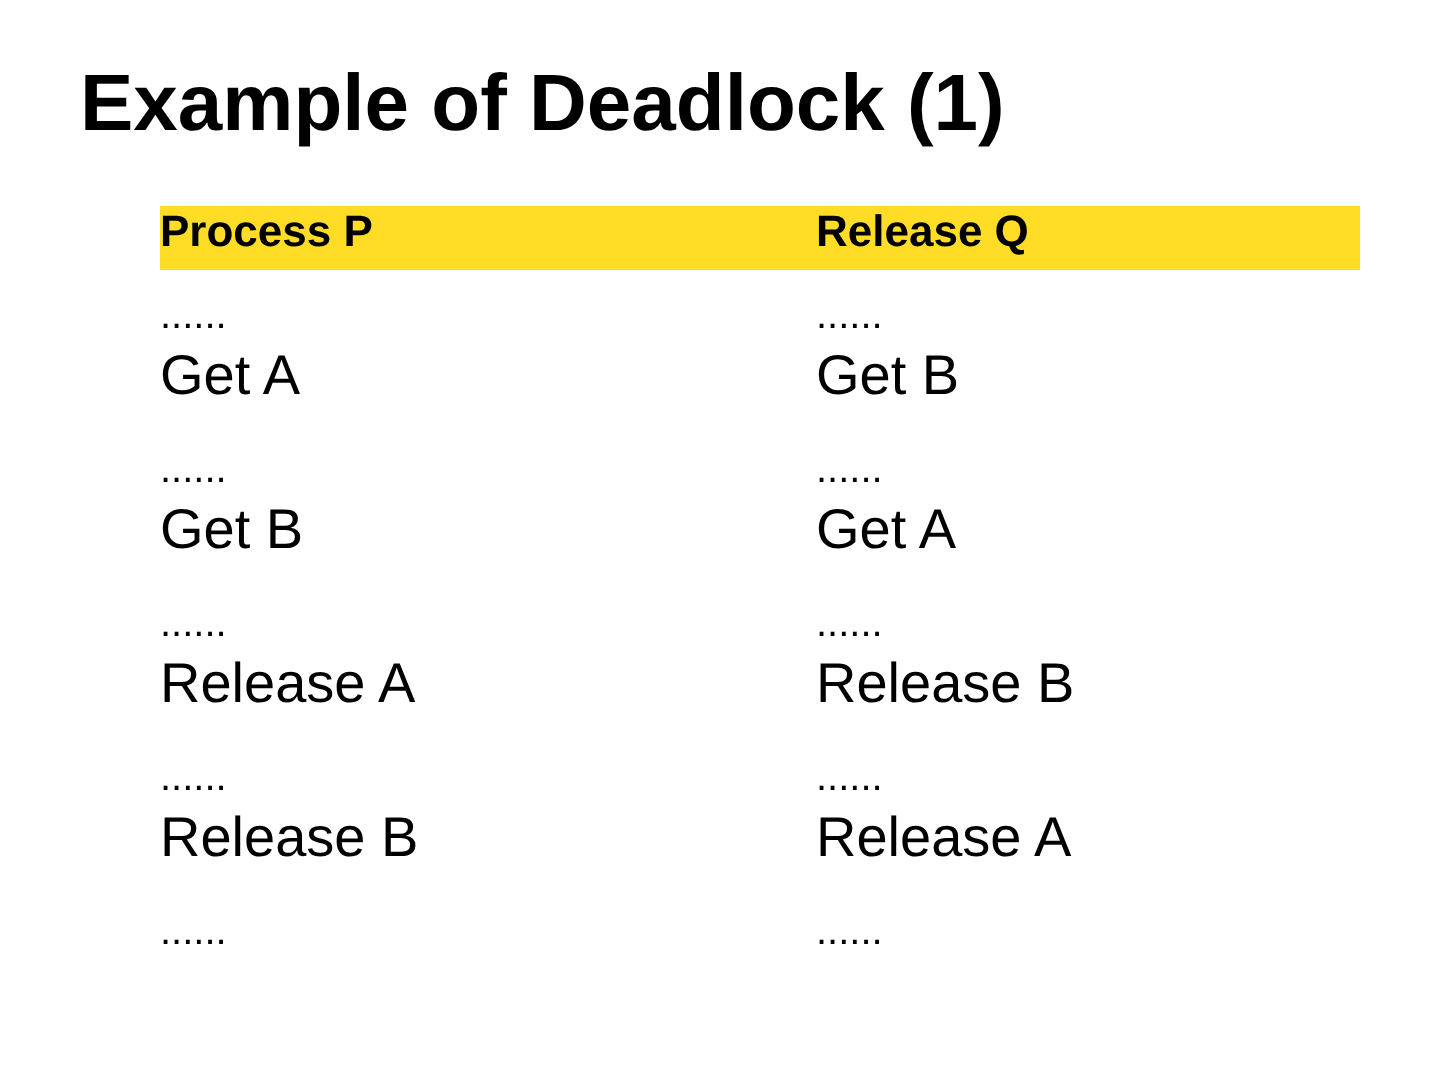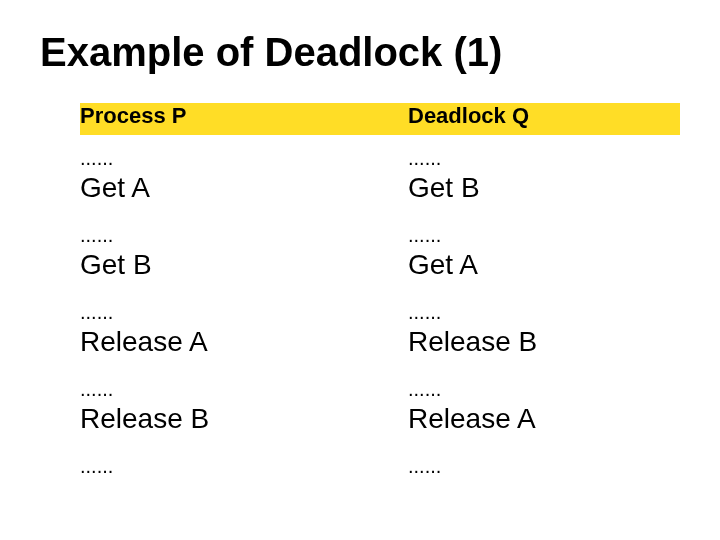--- a/index.html
+++ b/index.html
@@ -125,21 +125,21 @@
         <span class="dots">......</span>
         <span class="action">Release B</span>
       </div>
 
       <div class="entry">
         <span class="dots-only">......</span>
       </div>
     </div>
 
     <div class="column">
-      <div class="column-header">Deadlock Q</div>
+      <div class="column-header">Release Q</div>
 
       <div class="entry">
         <span class="dots">......</span>
         <span class="action">Get B</span>
       </div>
 
       <div class="entry">
         <span class="dots">......</span>
         <span class="action">Get A</span>
       </div>

